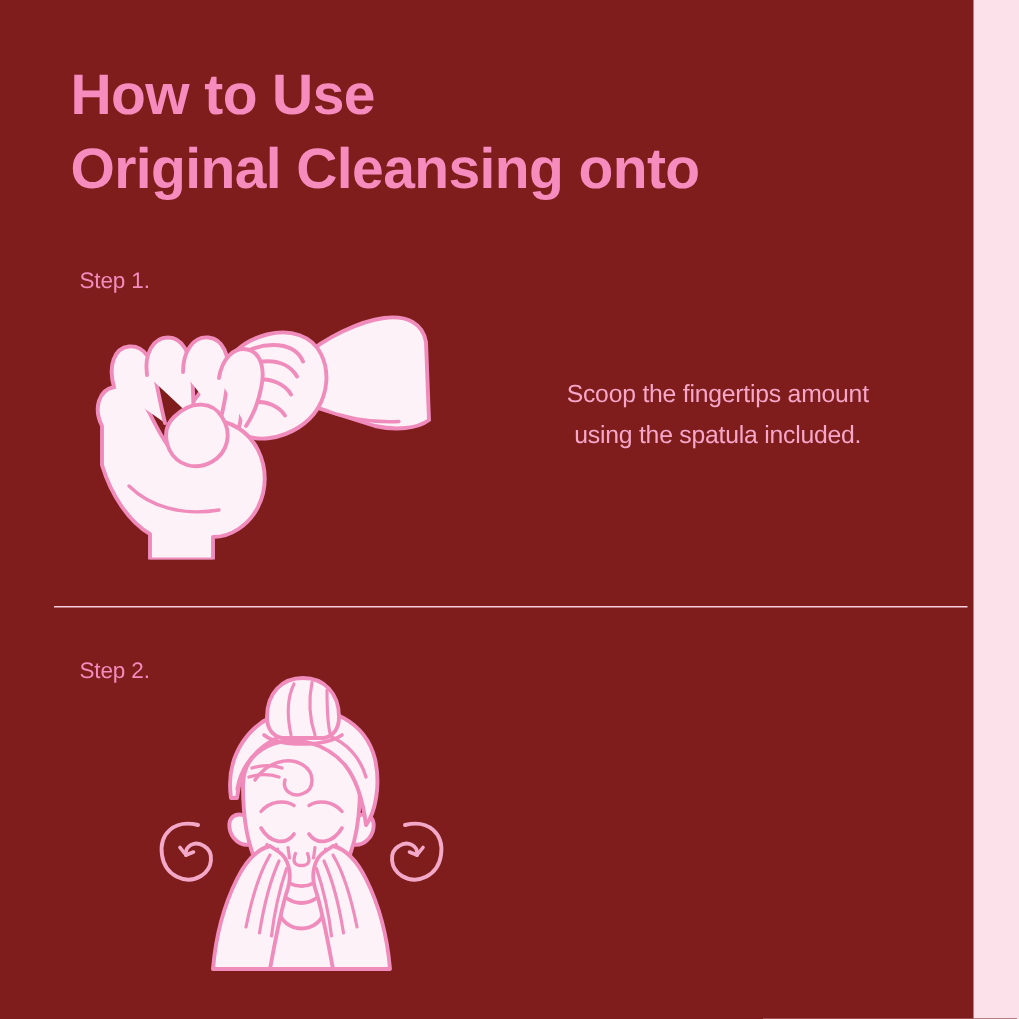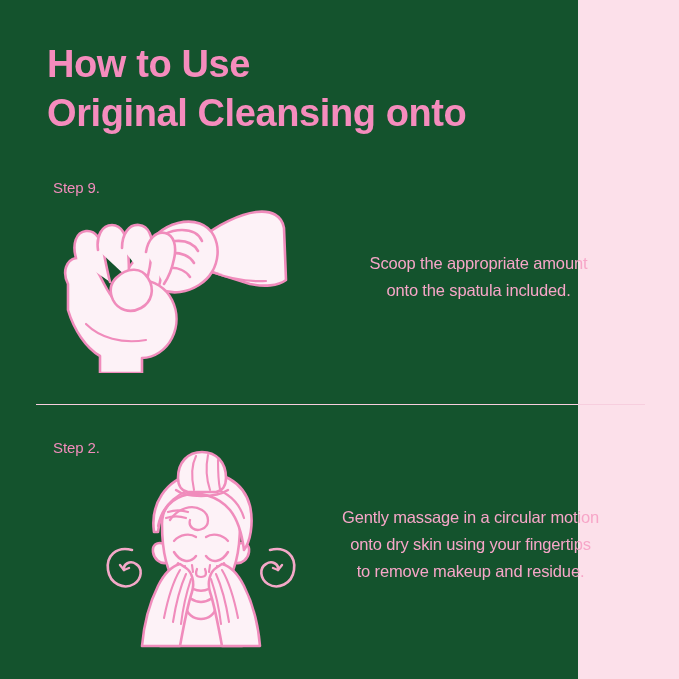--- a/index.html
+++ b/index.html
@@ -9,23 +9,23 @@
   body {
     width: 679px;
     height: 679px;
     overflow: hidden;
     background: #fce0ea;
     font-family: "Liberation Sans", sans-serif;
     -webkit-font-smoothing: antialiased;
   }
   .page {
     position: relative;
-    width: 578px;
+    width: 649px;
     height: 679px;
-    background: #14532d;
+    background: #7f1d1d;
     box-sizing: border-box;
   }
 
   
   .header {
     position: absolute;
     left: 47px;
     top: 40px;
     width: 560px;
   }
@@ -89,21 +89,21 @@
 
 <div class="page">
 
   <div class="header">
     <div class="title-line">How to Use</div>
     <div class="title-line">Original Cleansing onto</div>
   </div>
 
   <div class="step step-1">
 
-    <div class="step-label">Step 9.</div>
+    <div class="step-label">Step 1.</div>
 
     <div class="illustration">
       <svg width="260" height="175" viewBox="0 0 260 175" fill="none" xmlns="http://www.w3.org/2000/svg">
         <g stroke="#f08cbc" stroke-width="2.6" stroke-linecap="round" stroke-linejoin="round" fill="#fdf2f7">
 
           <path d="M160 40 C175 27 198 16 214 14 C230 12 240 18 242 30 L244 82 C236 88 222 89 208 86 L170 74 Z"></path>
 
           <path d="M104 54 C108 40 120 29 136 25 C152 21 166 26 172 38 C178 50 176 64 170 74
                    C164 84 152 92 138 94 C124 96 112 90 106 80 C100 70 100 62 104 54 Z"></path>
 
@@ -137,22 +137,22 @@
         </g>
 
         <g stroke="#f08cbc" stroke-width="2.6" stroke-linecap="round" stroke-linejoin="round" fill="#fdf2f7">
           <path d="M74 80 C86 68 100 70 106 80 C113 91 110 104 99 110 C88 116 76 112 71 102
                    C67 93 68 86 74 80 Z"></path>
         </g>
       </svg>
     </div>
 
     <div class="step-text">
-      <div>Scoop the appropriate amount</div>
-      <div>onto the spatula included.</div>
+      <div>Scoop the fingertips amount</div>
+      <div>using the spatula included.</div>
     </div>
 
   </div>
 
   <div class="divider"></div>
 
   <div class="step step-2">
 
     <div class="step-label">Step 2.</div>
 
@@ -224,21 +224,16 @@
                    C30 114 23 118 24 124"></path>
           <path d="M24 124 L20 119 M24 124 L29 122" stroke-width="2.4"></path>
 
           <path d="M170 104 C186 100 196 110 194 124 C192 138 178 144 168 138 C160 133 159 122 166 118
                    C172 114 179 118 178 124"></path>
           <path d="M178 124 L182 119 M178 124 L173 122" stroke-width="2.4"></path>
         </g>
       </svg>
     </div>
 
-    <div class="step-text">
-      <div>Gently massage in a circular motion</div>
-      <div>onto dry skin using your fingertips</div>
-      <div>to remove makeup and residue.</div>
-    </div>
 
   </div>
 
 </div>
 
 </body></html>

